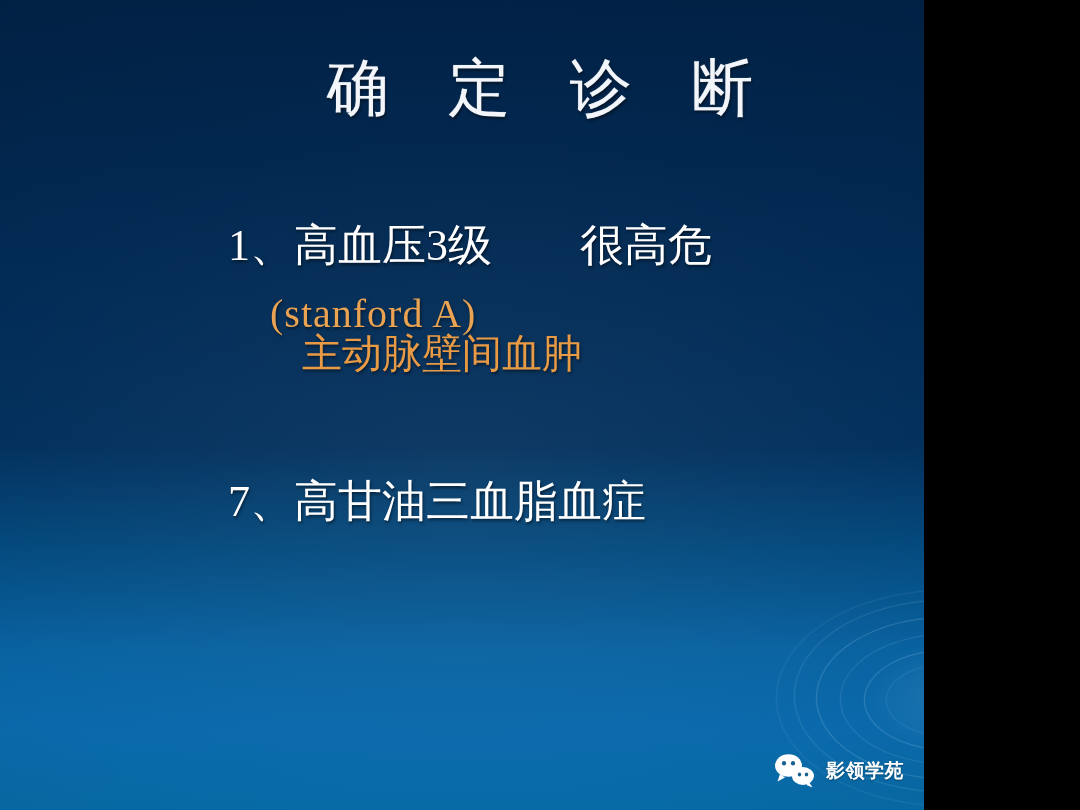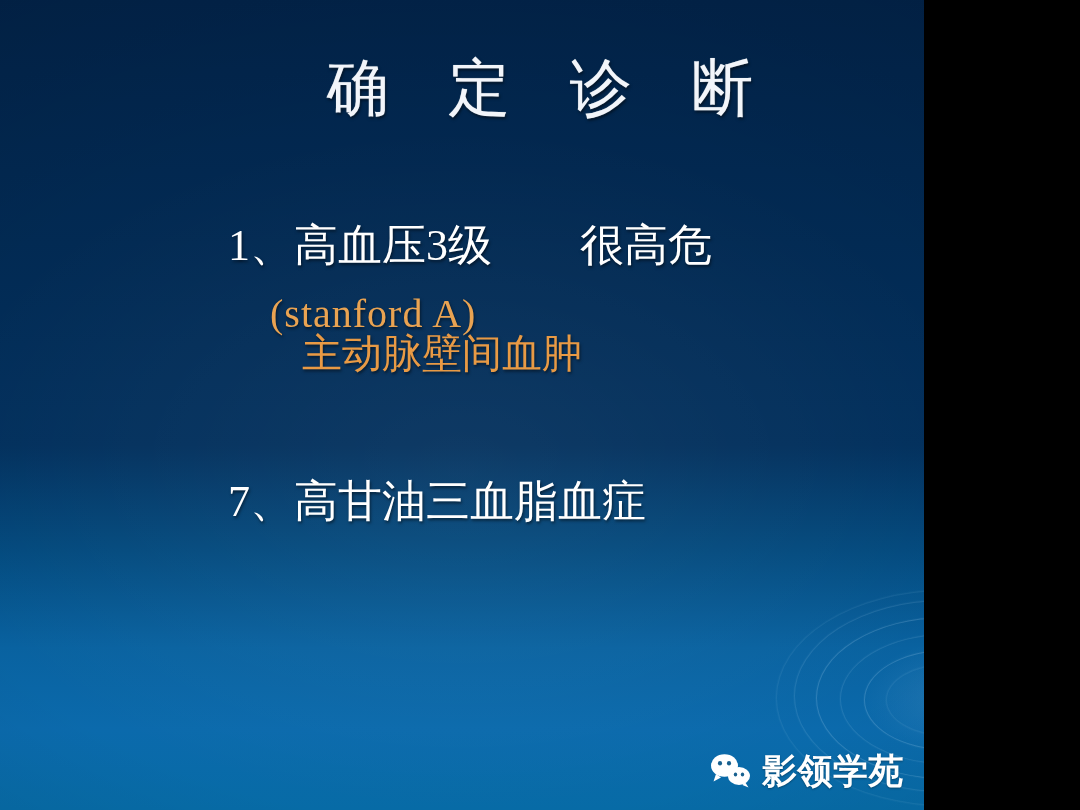--- a/index.html
+++ b/index.html
@@ -144,21 +144,21 @@
   }
   .wechat-icon {
     position: relative;
     width: 44px;
     height: 36px;
     flex: 0 0 auto;
   }
   .watermark-label {
     color: #ffffff;
     font-family: "Liberation Sans", "DejaVu Sans", sans-serif;
-    font-size: 35px;
+    font-size: 19px;
     font-weight: 700;
     letter-spacing: 0.5px;
     line-height: 1;
     white-space: nowrap;
     text-shadow: 0 1px 2px rgba(0,0,0,0.35);
   }
 </style>
 </head>
 <body>
 

